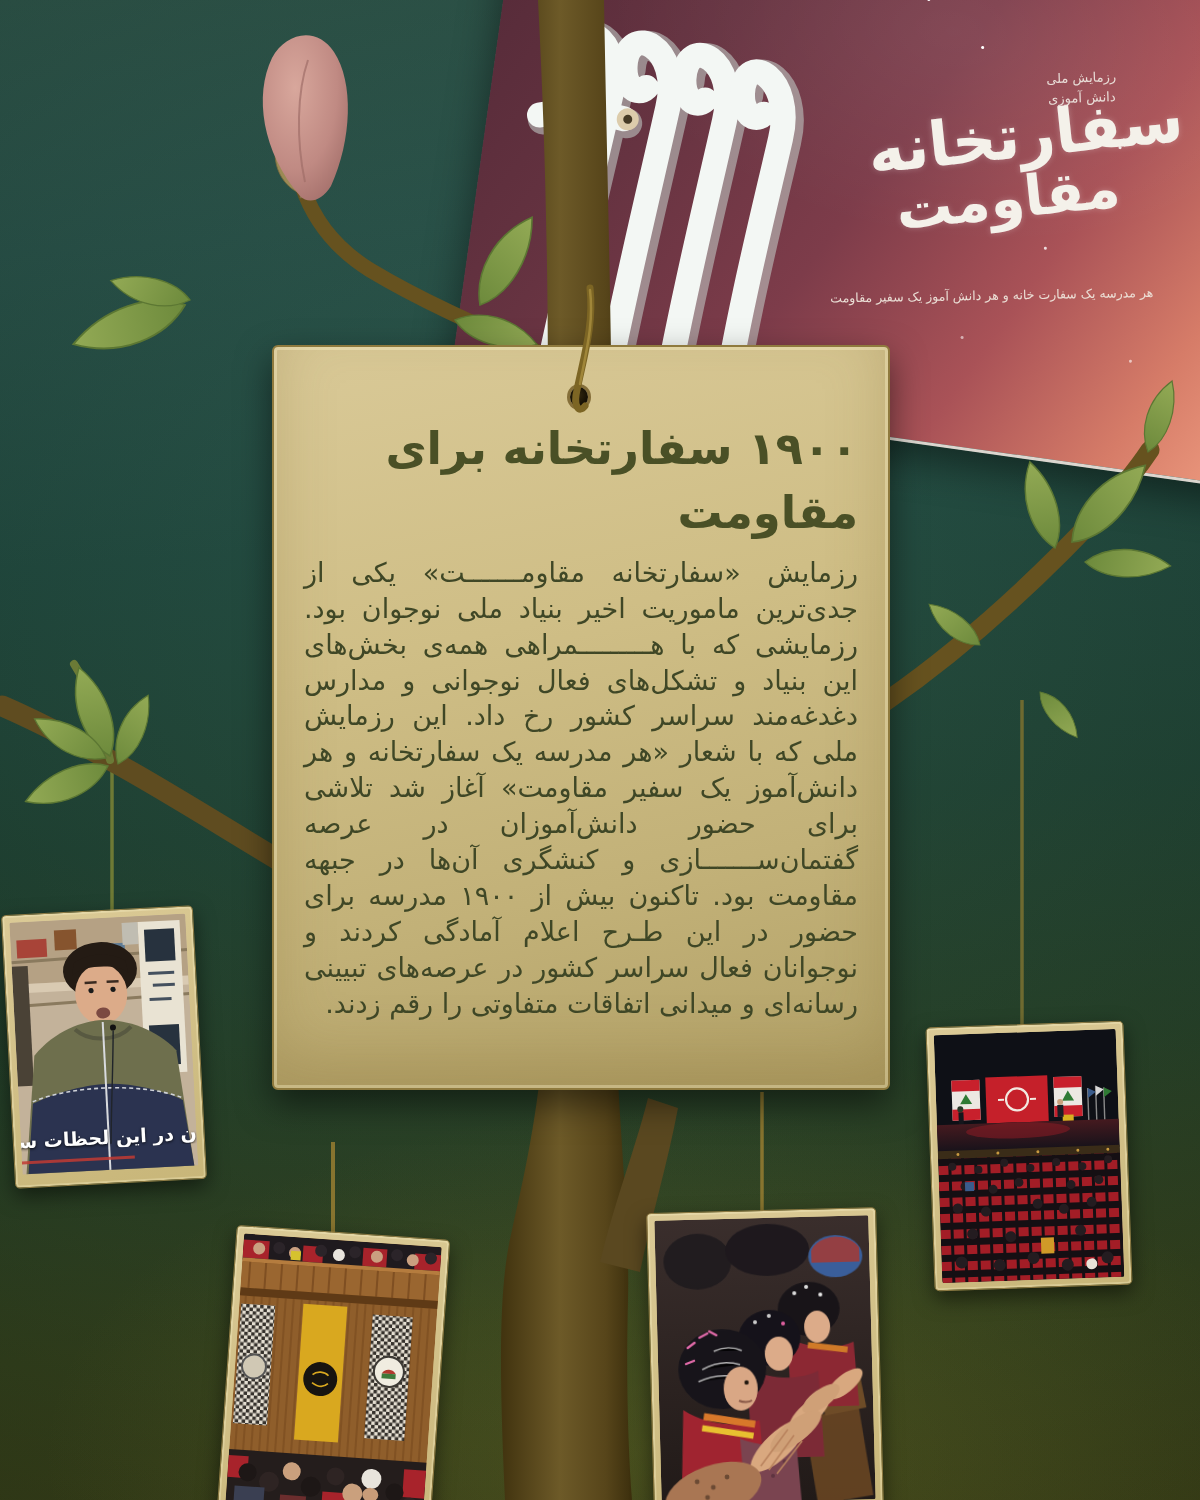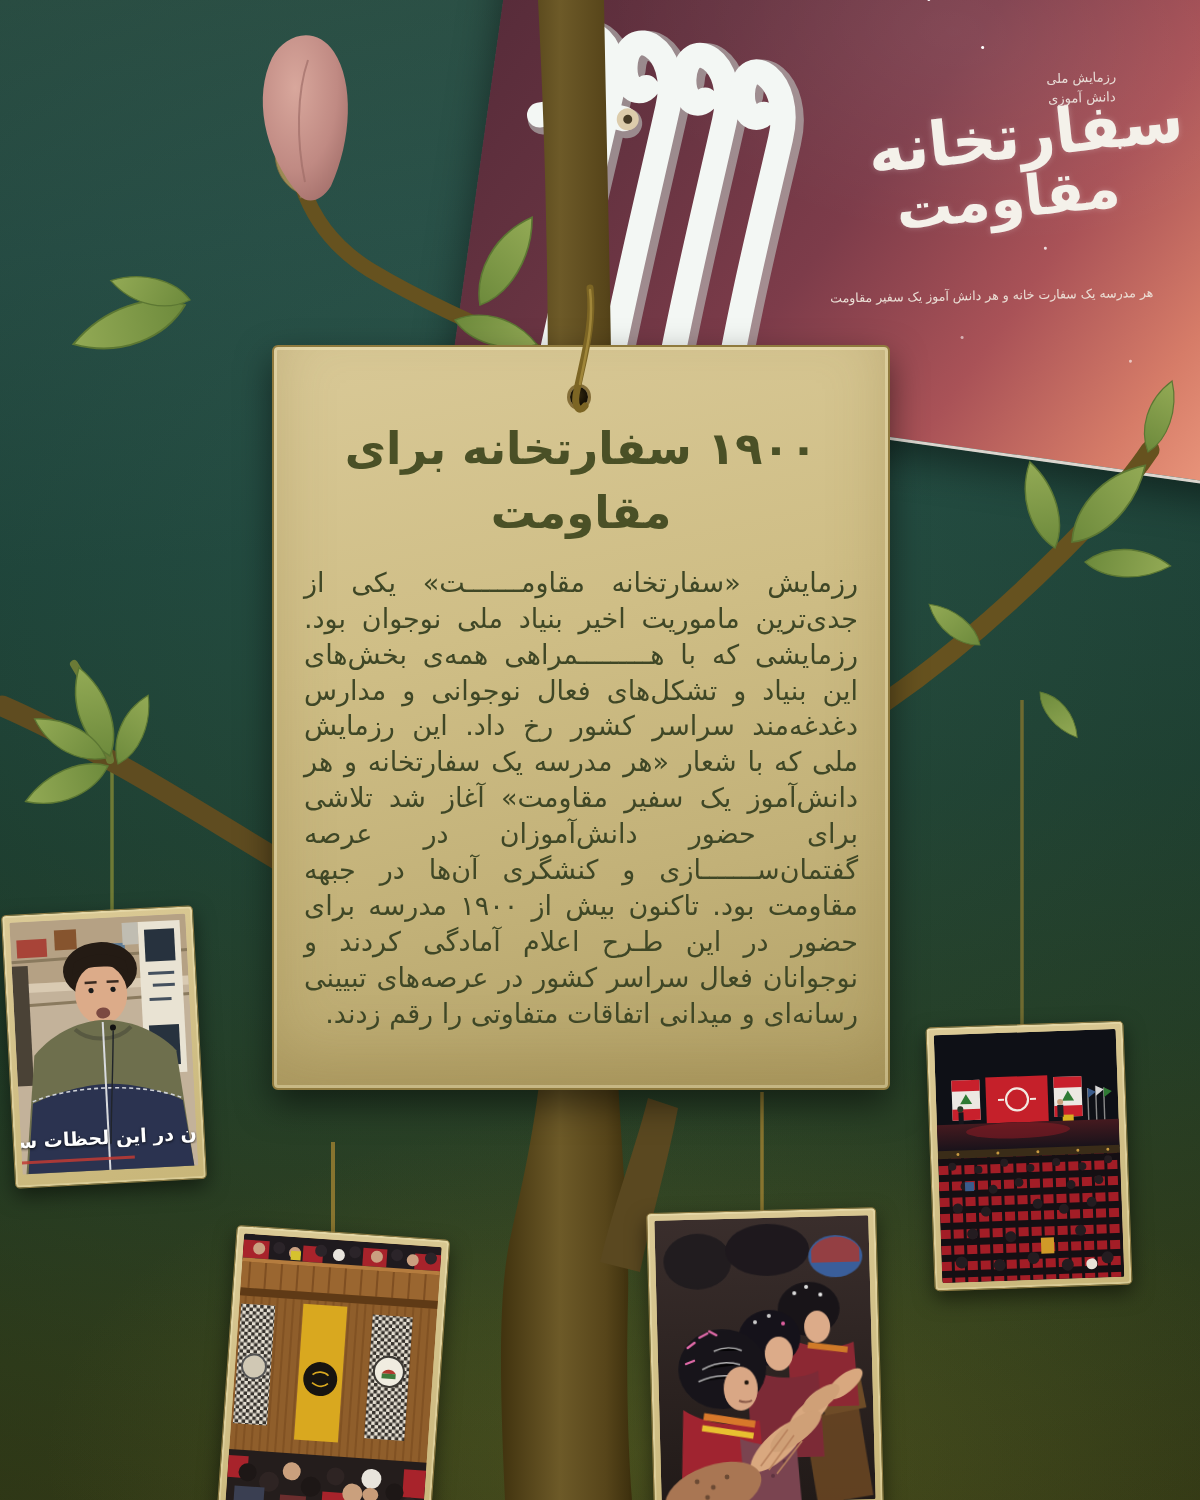--- a/index.html
+++ b/index.html
@@ -40,25 +40,25 @@
   .tag{
     left:272px;top:345px;width:618px;height:745px;z-index:3;
     background:linear-gradient(168deg,#d9c997 0%,#cfbe86 38%,#c2b178 70%,#b2a167 100%);
     border:2px solid #8f7a3e;border-radius:6px;
     box-shadow:inset 0 0 0 3px rgba(255,246,205,.35), inset 0 -30px 60px rgba(120,95,40,.25), 0 14px 34px rgba(0,0,0,.5);
     box-sizing:border-box;padding:40px 30px 0 30px;
   }
   .tag-hole{left:296px;top:40px;width:18px;height:20px;border-radius:50%;
     background:radial-gradient(circle at 45% 40%,#33280f 0%,#120d03 70%);
     box-shadow:0 0 0 3px rgba(124,101,48,.9), 0 2px 2px rgba(255,244,200,.5);}
-  .tag-title{direction:rtl;text-align:center;color:#4a5026;font-weight:bold;
+  .tag-title{direction:rtl;text-align:right;color:#4a5026;font-weight:bold;
     font-size:45px;line-height:1.42;margin-top:30px;}
   .tag-title span{display:block;}
   .tag-body{direction:rtl;text-align:justify;color:#3f4726;font-size:27px;
-    line-height:1.33;margin-top:20px;font-weight:500;}
+    line-height:1.33;margin-top:10px;font-weight:500;}
   
   .photo{
     background:linear-gradient(165deg,#dbca96,#c8b679);
     border:1px solid #8f7b44;border-radius:5px;padding:7px;box-sizing:border-box;
     box-shadow:0 8px 20px rgba(0,0,0,.5), inset 0 0 0 2px rgba(255,248,210,.3);
     z-index:4;
   }
   .photo .ph-inner{position:relative;width:100%;height:100%;overflow:hidden;border-radius:2px;}
   .photo svg{display:block;}
   .p-boy{left:8px;top:910px;width:192px;height:274px;transform:rotate(-3deg);}

